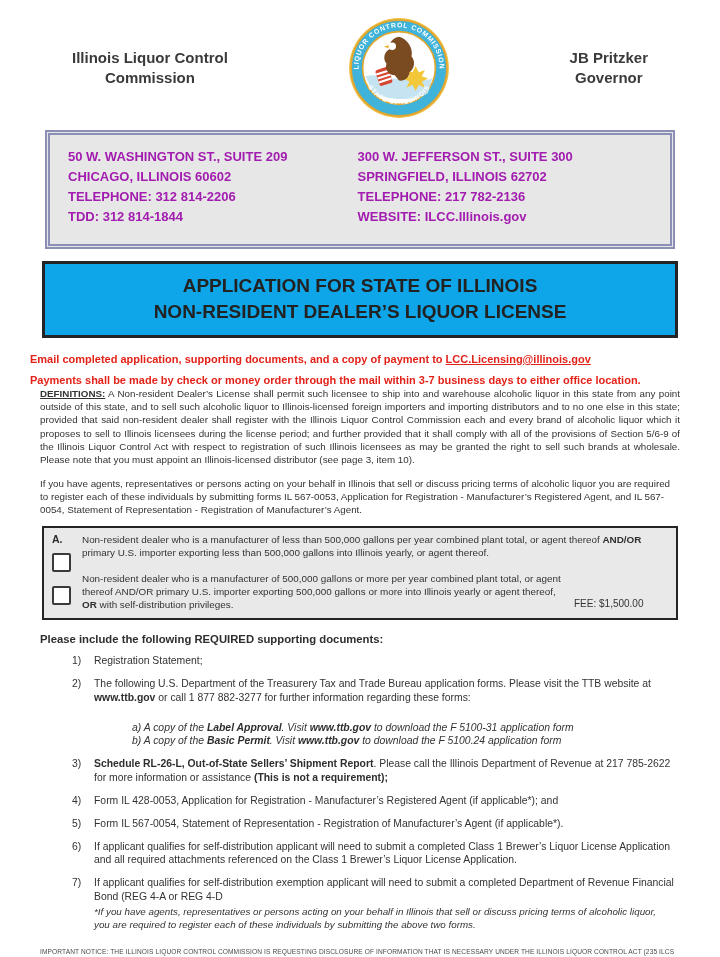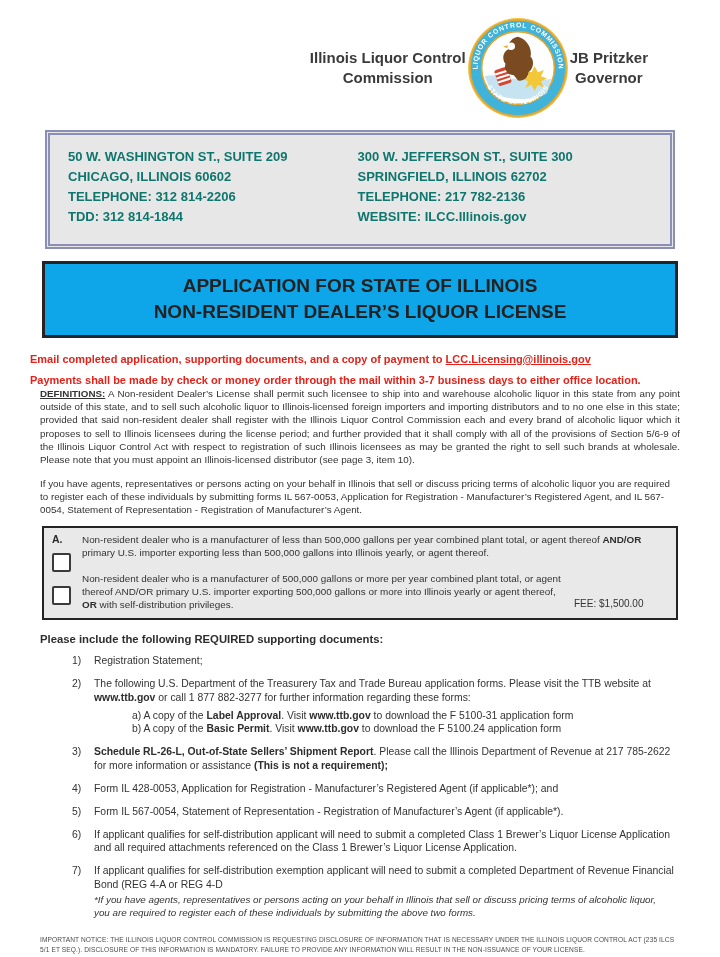--- a/index.html
+++ b/index.html
@@ -4,31 +4,31 @@
 <style>
   html,body{margin:0;padding:0;}
   body{
     width:720px;height:957px;background:#ffffff;overflow:hidden;
     font-family:"Liberation Sans",sans-serif;color:#2b2b2b;
     -webkit-font-smoothing:antialiased;
   }
   .page{position:relative;width:720px;height:957px;}
 
   
-  .hdr{display:flex;justify-content:flex-end;align-items:center;padding:16px 72px 0 72px;}
+  .hdr{display:flex;justify-content:space-between;align-items:center;padding:16px 72px 0 72px;}
   .hdr-org,.hdr-gov{font-weight:bold;font-size:15px;line-height:1.35;text-align:center;color:#3a3a3a;}
   .seal{width:104px;height:104px;flex:0 0 auto;}
 
   
   .addr-box{
     margin:10px 45px 0 45px;background:#e7e7e7;
     border:5px double #8b8fb5;padding:12px 14px 16px 14px;
     display:flex;
   }
-  .addr-col{font-weight:bold;font-size:13px;line-height:1.55;color:#0f766e;}
+  .addr-col{font-weight:bold;font-size:13px;line-height:1.55;color:#a21caf;}
   .addr-col.left{width:48%;padding-left:4px;}
   .addr-col.right{width:52%;padding-left:14px;}
 
   
   .title-box{
     margin:12px 42px 0 42px;border:3px solid #242424;background:#0ea5e9;
     text-align:center;font-weight:bold;font-size:19px;line-height:1.4;
     padding:9px 4px;color:#222;
   }
 
@@ -55,21 +55,21 @@
   .fee-text{flex:1;font-size:9.9px;line-height:1.33;color:#333;padding-right:10px;}
   .fee-amt{width:92px;flex:0 0 auto;font-size:10px;color:#333;display:flex;align-items:center;}
   .fee-row.two .fee-amt{align-items:flex-end;padding-bottom:2px;}
 
   
   .req-head{margin:13px 40px 0 40px;font-weight:bold;font-size:11.3px;color:#2e2e2e;}
   .doc-list{margin:9px 40px 0 72px;}
   .doc-item{display:flex;font-size:10.4px;line-height:1.33;color:#333;margin-top:9px;}
   .doc-num{width:22px;flex:0 0 auto;}
   .doc-body{flex:1;padding-right:6px;}
-  .doc-sub{margin:4px 0 0 38px;}
+  .doc-sub{margin:16px 0 0 38px;font-style:italic;}
   .doc-foot{font-style:italic;font-size:9.8px;margin-top:1px;}
   b{color:#2e2e2e;}
 
   
   .imp-notice{margin:16px 40px 0 40px;font-size:6.6px;line-height:1.5;color:#4a4a4a;letter-spacing:.1px;}
 </style>
 </head>
 <body>
 
 <div class="page">

